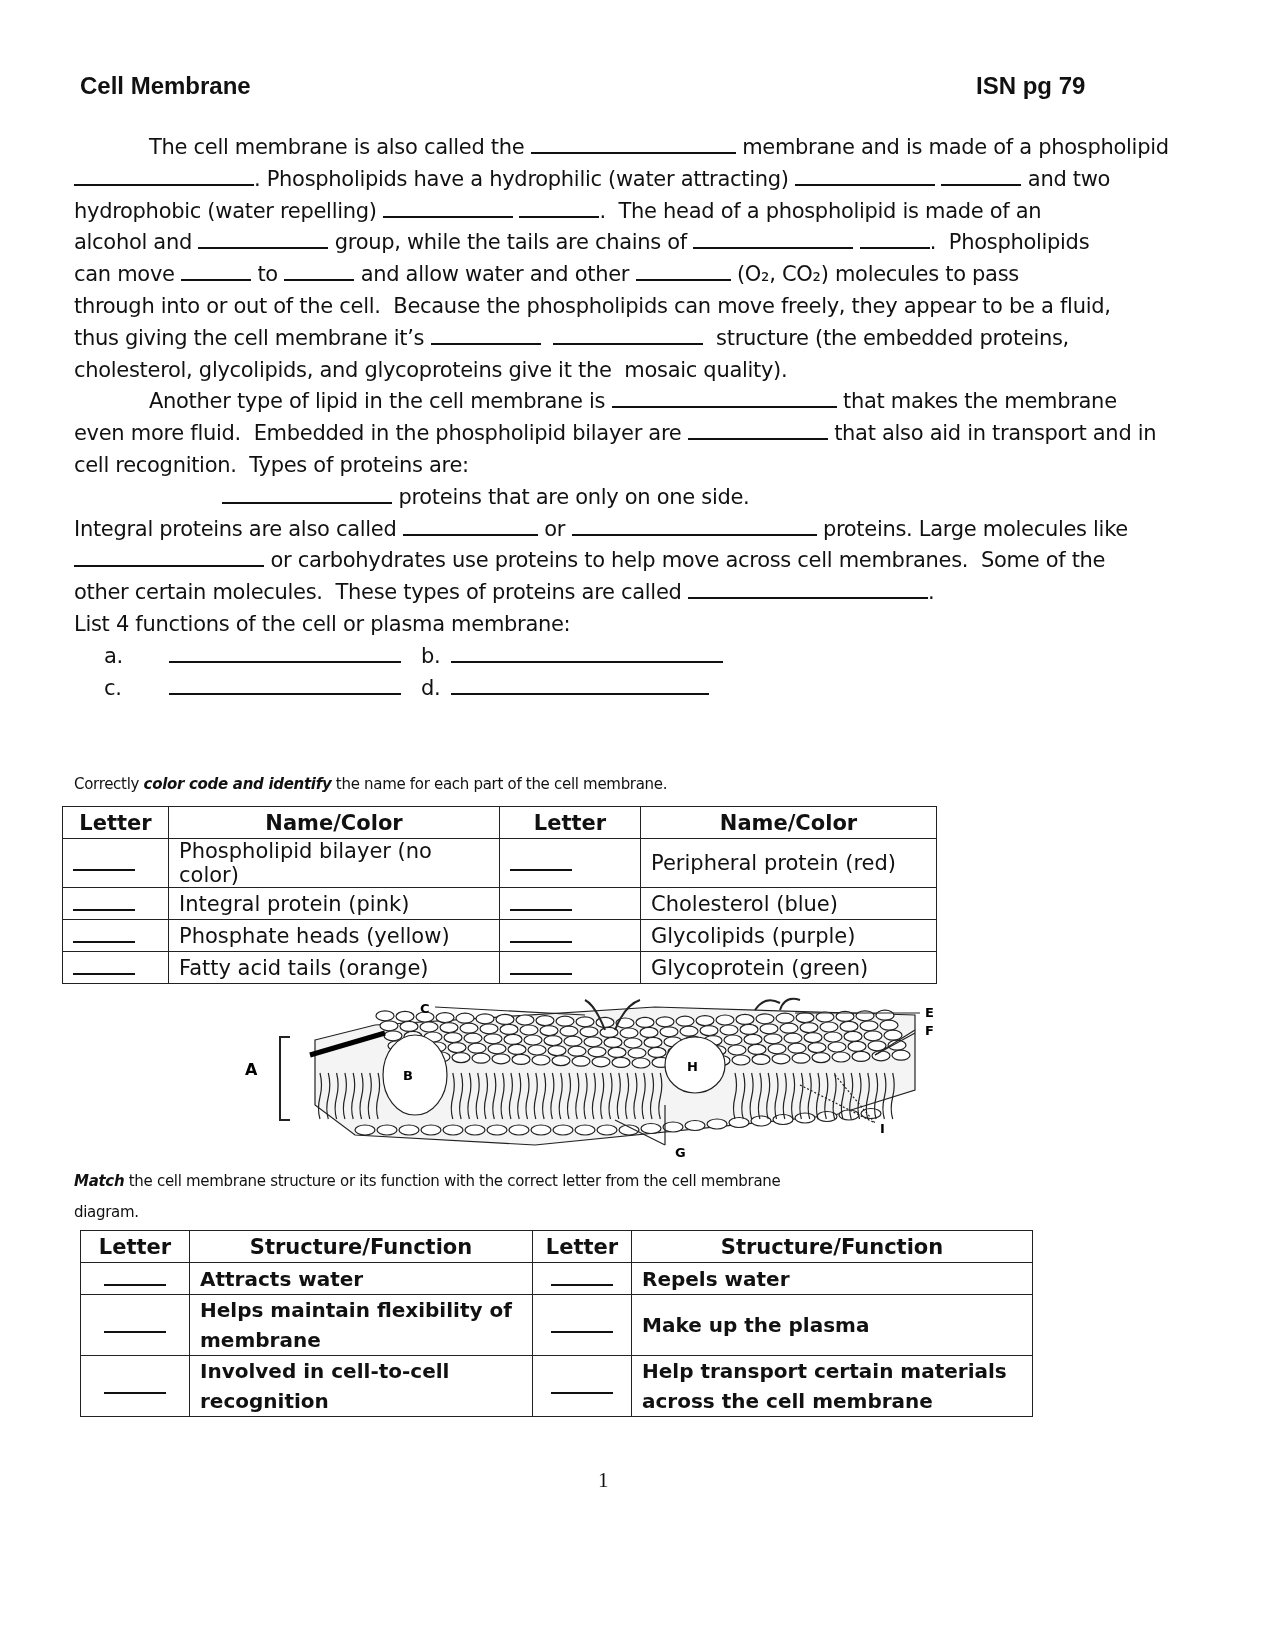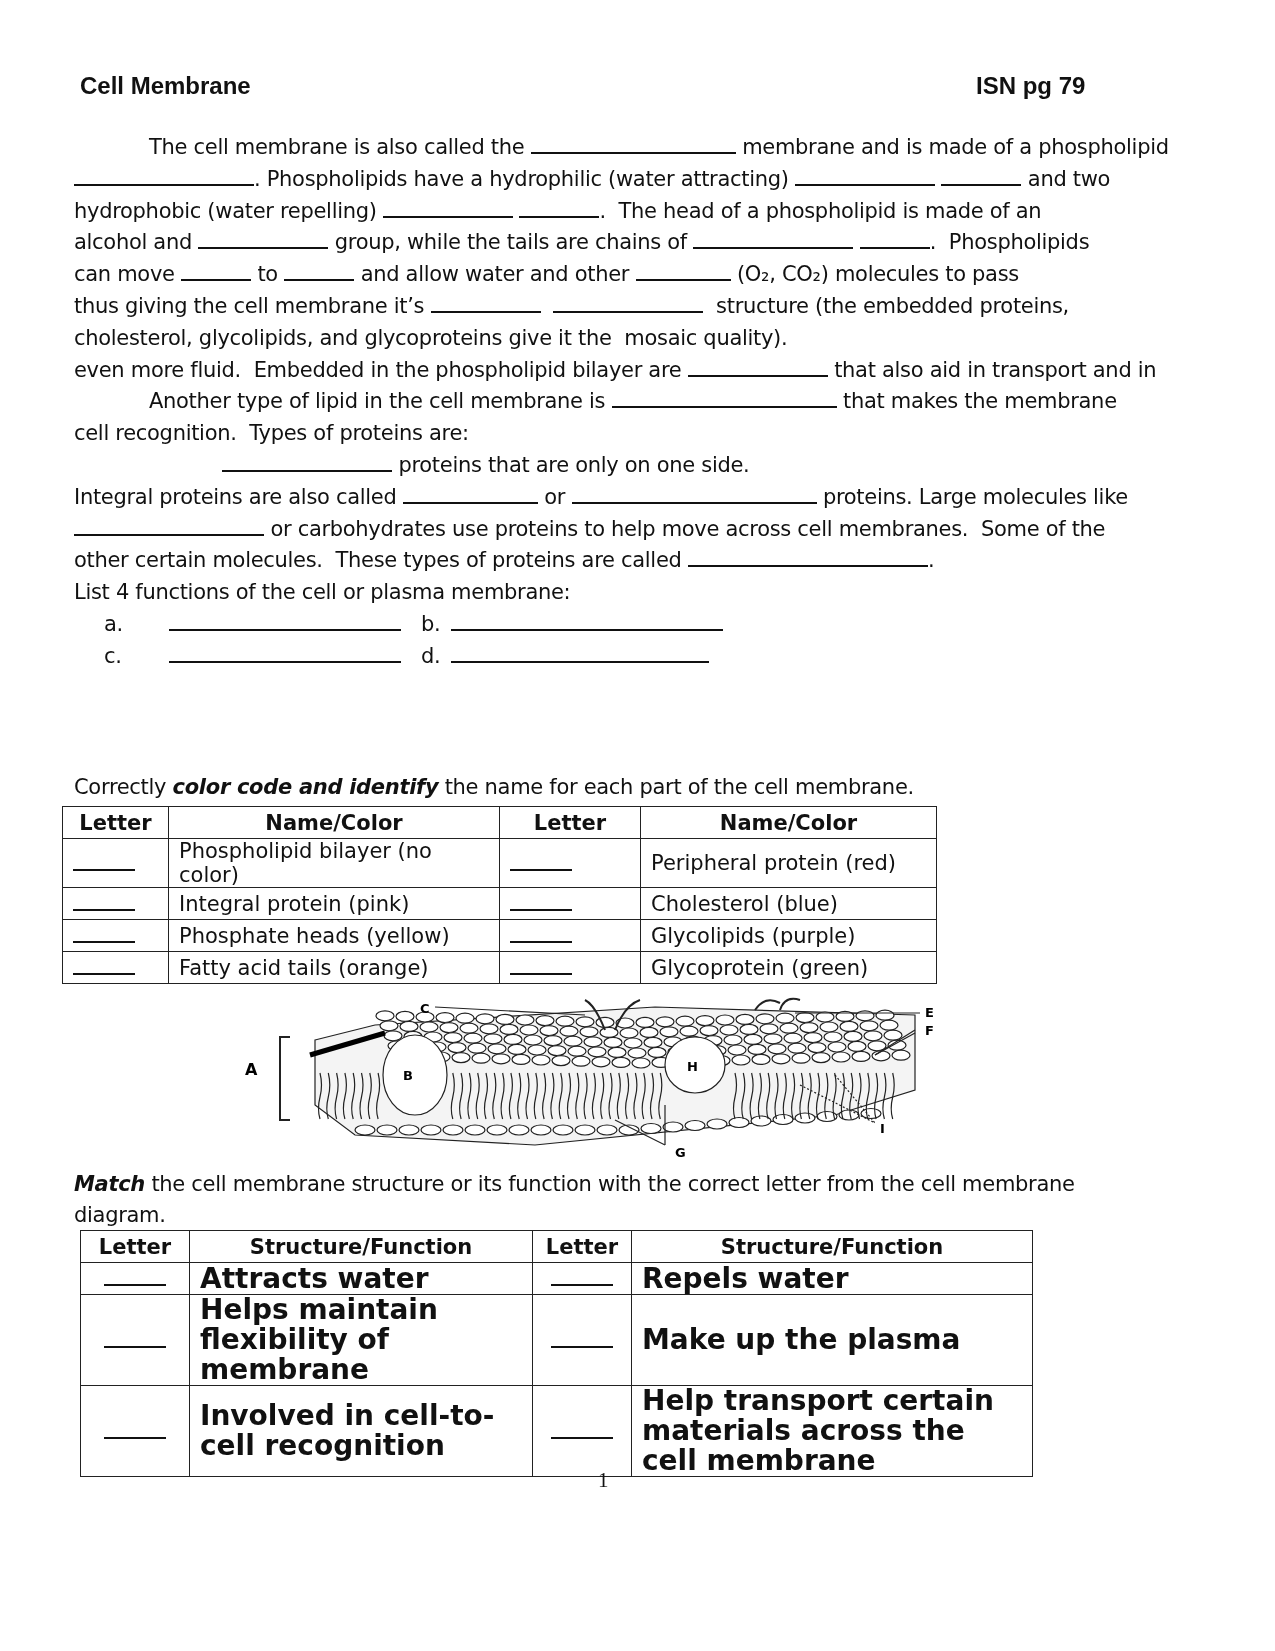--- a/index.html
+++ b/index.html
@@ -11,49 +11,50 @@
   .title.right { left: 976px; }
   .body-text { position: absolute; left: 74px; top: 132px; width: 1130px;
                font-size: 21px; line-height: 31.8px; font-family: "DejaVu Sans", sans-serif;
                letter-spacing: -0.3px; }
   .line { white-space: pre; height: 31.8px; }
   .blank { display: inline-block; border-bottom: 2px solid #111; height: 20px; vertical-align: baseline; }
   .indent { padding-left: 75px; }
   .indent2 { padding-left: 156px; }
   .fn-row { white-space: pre; height: 31.8px; padding-left: 30px; }
   .fn-label { display: inline-block; width: 65px; }
-  .section-intro { position: absolute; left: 74px; font-size: 21px; font-family: "DejaVu Sans", sans-serif; letter-spacing: -0.3px; }
+  .section-intro { position: absolute; left: 74px; font-size: 15px; font-family: "DejaVu Sans", sans-serif; letter-spacing: -0.3px; }
   table.grid { position: absolute; border-collapse: collapse; font-size: 21px; font-family: "DejaVu Sans", sans-serif; }
   table.grid td, table.grid th { border: 1.5px solid #222; padding: 0 10px; height: 31px; vertical-align: middle; }
   table.grid th { font-weight: bold; text-align: center; }
   .letter-blank { display: inline-block; width: 62px; border-bottom: 2px solid #111; height: 18px; }
   .t1 { left: 62px; top: 806px; width: 875px; }
   .t2 { left: 80px; top: 1230px; width: 953px; }
-  .t2 td.txt { font-weight: bold; font-size: 28px; line-height: 30px; }
+  .t2 td.txt { font-weight: bold; font-size: 20px; line-height: 30px; }
   .diagram { position: absolute; left: 235px; top: 995px; width: 720px; height: 165px; }
   .page-num { position: absolute; left: 598px; top: 1468px; font-size: 21px; font-family: "Liberation Serif", serif; }
 </style>
 </head>
 <body>
 
 <div class="page">
 
   <div class="title left">Cell Membrane</div>
   <div class="title right">ISN pg 79</div>
 
   <div class="body-text" id="para">
       <div class="line indent"><span>The cell membrane is also called the </span><span class="blank" style="width: 205px;"></span><span> membrane and is made of a phospholipid</span></div>
       <div class="line"><span class="blank" style="width: 180px;"></span><span>. Phospholipids have a hydrophilic (water attracting) </span><span class="blank" style="width: 140px;"></span><span> </span><span class="blank" style="width: 80px;"></span><span> and two</span></div>
       <div class="line"><span>hydrophobic (water repelling) </span><span class="blank" style="width: 130px;"></span><span> </span><span class="blank" style="width: 80px;"></span><span>.  The head of a phospholipid is made of an</span></div>
       <div class="line"><span>alcohol and </span><span class="blank" style="width: 130px;"></span><span> group, while the tails are chains of </span><span class="blank" style="width: 160px;"></span><span> </span><span class="blank" style="width: 70px;"></span><span>.  Phospholipids</span></div>
       <div class="line"><span>can move </span><span class="blank" style="width: 70px;"></span><span> to </span><span class="blank" style="width: 70px;"></span><span> and allow water and other </span><span class="blank" style="width: 95px;"></span><span> (O₂, CO₂) molecules to pass</span></div>
+      <div class="line"><span>through into or out of the cell.  Because the phospholipids can move freely, they appear to be a fluid,</span></div>
       <div class="line"><span>thus giving the cell membrane it’s </span><span class="blank" style="width: 110px;"></span><span>  </span><span class="blank" style="width: 150px;"></span><span>  structure (the embedded proteins,</span></div>
       <div class="line"><span>cholesterol, glycolipids, and glycoproteins give it the  mosaic quality).</span></div>
+      <div class="line indent"><span>Another type of lipid in the cell membrane is </span><span class="blank" style="width: 225px;"></span><span> that makes the membrane</span></div>
       <div class="line"><span>even more fluid.  Embedded in the phospholipid bilayer are </span><span class="blank" style="width: 140px;"></span><span> that also aid in transport and in</span></div>
-      <div class="line indent"><span>Another type of lipid in the cell membrane is </span><span class="blank" style="width: 225px;"></span><span> that makes the membrane</span></div>
       <div class="line"><span>cell recognition.  Types of proteins are:</span></div>
       <div class="line indent2" style="padding-left: 148px;"><span class="blank" style="width: 170px;"></span><span> proteins that are only on one side.</span></div>
       <div class="line"><span>Integral proteins are also called </span><span class="blank" style="width: 135px;"></span><span> or </span><span class="blank" style="width: 245px;"></span><span> proteins. Large molecules like</span></div>
       <div class="line"><span class="blank" style="width: 190px;"></span><span> or carbohydrates use proteins to help move across cell membranes.  Some of the</span></div>
       <div class="line"><span>other certain molecules.  These types of proteins are called </span><span class="blank" style="width: 240px;"></span><span>.</span></div>
       <div class="line"><span>List 4 functions of the cell or plasma membrane:</span></div>
       <div class="fn-row"><span class="fn-label">a.</span><span class="blank" style="width:232px"></span><span style="display:inline-block;width:20px"></span><span style="display:inline-block;width:30px">b.</span><span class="blank" style="width:272px"></span></div>
       <div class="fn-row"><span class="fn-label">c.</span><span class="blank" style="width:232px"></span><span style="display:inline-block;width:20px"></span><span style="display:inline-block;width:30px">d.</span><span class="blank" style="width:258px"></span></div>
     </div>
 

